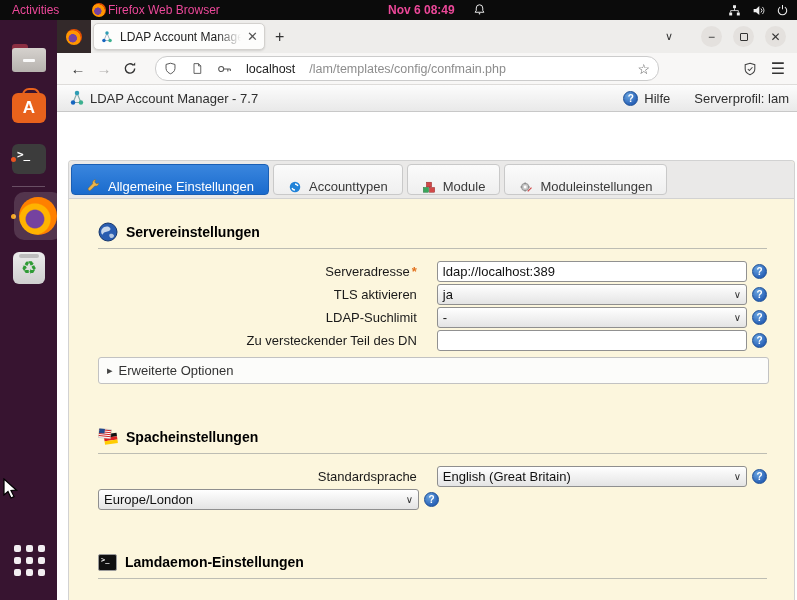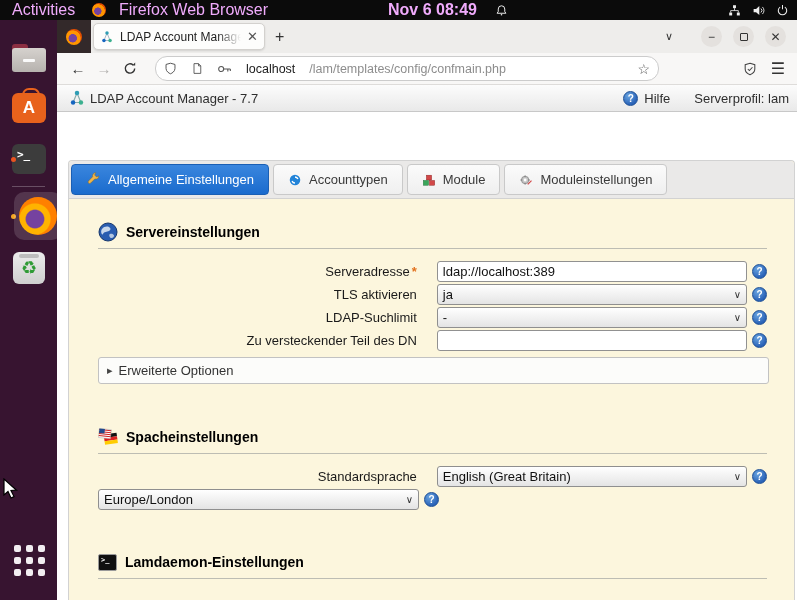--- a/index.html
+++ b/index.html
@@ -1,26 +1,26 @@
 <!DOCTYPE html>
 <html><head>
 <meta charset="utf-8">
 <style>
   * { margin:0; padding:0; box-sizing:border-box; }
   html,body { width:797px; height:600px; overflow:hidden; }
   body { font-family:"Liberation Sans", sans-serif; background:#fff; position:relative; }
 
   
-  .topbar { position:absolute; left:0; top:0; width:797px; height:20px; background:#0b0b0b; color:#f0abfc;
-            display:flex; align-items:center; font-size:16px; z-index:50; }
+  .topbar { position:absolute; left:0; top:0; width:797px; height:20px; background:#0b0b0b; color:#ec4899;
+            display:flex; align-items:center; font-size:12px; z-index:50; }
   .topbar .activities { margin-left:12px; }
-  .topbar .appind { position:absolute; left:92px; display:flex; align-items:center; gap:13px; }
+  .topbar .appind { position:absolute; left:92px; display:flex; align-items:center; gap:2px; }
   .ff-logo { width:14px; height:14px; border-radius:50%;
              background:radial-gradient(circle at 42% 58%, #7542a0 0 30%, #ff9500 34% 58%, #e34d00 62% 100%); }
-  .topbar .clockarea { position:absolute; left:388px; display:flex; align-items:center; gap:18px; font-weight:bold; }
+  .topbar .clockarea { position:absolute; left:388px; display:flex; gap:18px; font-weight:bold; }
   .topbar .sysicons { position:absolute; right:8px; display:flex; align-items:center; gap:11px; }
 
   
   .dock { position:absolute; left:0; top:20px; width:57px; height:580px; background:#371430; z-index:40; }
   .dock-item { position:absolute; left:9px; width:40px; height:40px; display:flex; align-items:center; justify-content:center; }
   .dock-dot { position:absolute; left:2px; top:50%; width:5px; height:5px; margin-top:-2px; border-radius:50%; }
   .icon-files { width:34px; height:28px; position:relative; }
   .icon-files .flap { position:absolute; left:0; top:0; width:16px; height:8px; background:#8c2f42; border-radius:3px 3px 0 0; }
   .icon-files .body { position:absolute; left:0; top:4px; width:34px; height:24px; background:linear-gradient(#d6d2ce,#b6b2ae); border-radius:3px;
                       display:flex; align-items:center; justify-content:center; }
@@ -82,21 +82,21 @@
   .helpicon { width:15px; height:15px; border-radius:50%; background:radial-gradient(circle at 35% 30%, #6aa5e0, #2a63b8 70%);
               border:1px solid #1c4f96; color:#fff; font-size:10px; font-weight:bold;
               display:inline-flex; align-items:center; justify-content:center; flex:0 0 auto; }
 
   
   .page { position:absolute; left:0; top:92px; width:740px; height:488px; background:#fff; }
   .lam-container { position:absolute; left:11px; top:48px; width:727px; height:440px;
                    border:1px solid #d2d2d2; border-bottom:none; border-radius:4px 4px 0 0; background:#fcf6dd; }
   .lam-tabstrip { height:38px; background:#eae9e8; border-bottom:1px solid #d2d2d2; border-radius:4px 4px 0 0;
                   display:flex; align-items:stretch; padding:3px 0 3px 2px; gap:4px; }
-  .ltab { display:flex; align-items:center; gap:7px; padding:0 14px; font-size:13px; color:#3a3a3a;
+  .ltab { display:flex; align-items:flex-end; gap:7px; padding:0 14px; font-size:13px; color:#3a3a3a;
           background:linear-gradient(#fbfbfb,#efefef); border:1px solid #c9c9c9; border-radius:4px; }
   .ltab.active { background:linear-gradient(#3a86de,#1a6bcd); border-color:#1a5fb4; color:#fff; }
 
   .lam-content { padding:0 27px 0 29px; }
   .sec-head { display:flex; align-items:center; gap:8px; font-size:14px; font-weight:bold; color:#000; height:20px; }
   .sec-head.s1 { margin-top:23px; } .sec-head.s2 { margin-top:43px; } .sec-head.s3 { margin-top:41px; }
   .sec-hr { border:none; border-top:1px solid #bdbdb3; margin:6px 0 11px 0; }
 
   .frow { display:flex; align-items:center; height:23px; }
   .frow .flabel { width:350px; text-align:right; padding-right:20px; font-size:13px; color:#1a1a1a; white-space:nowrap; }

